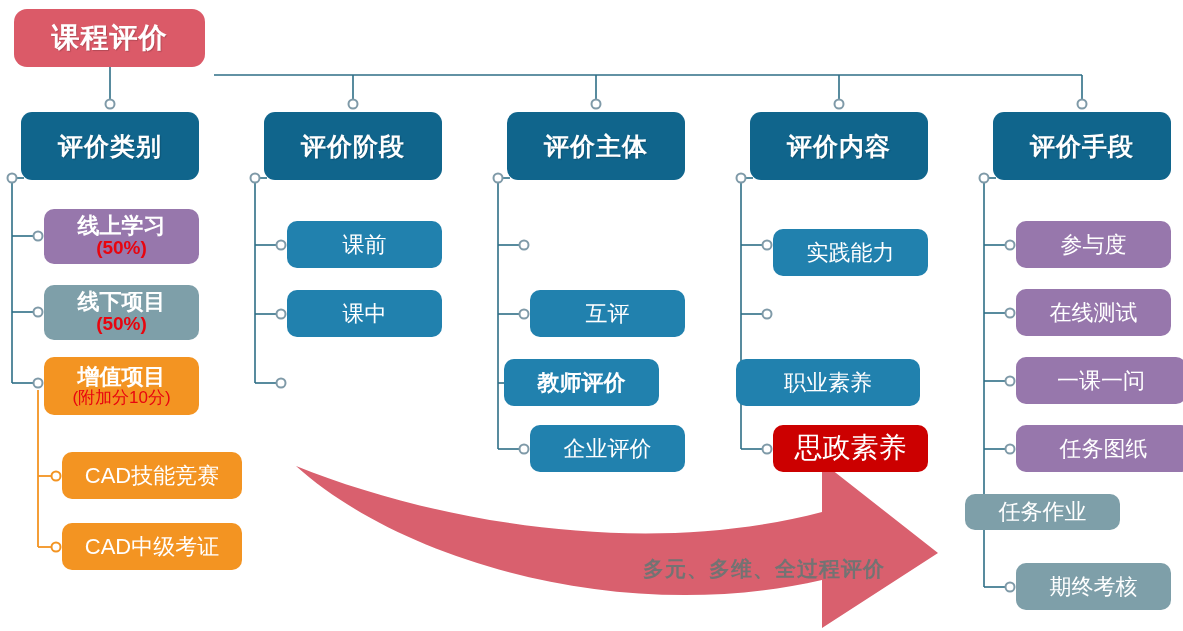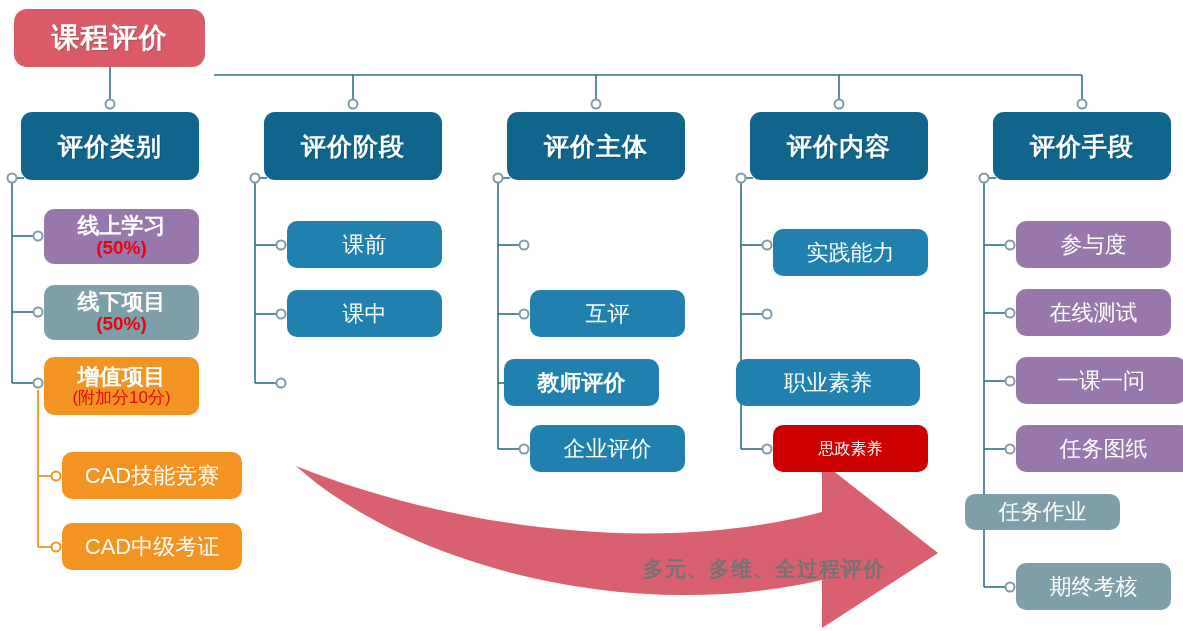--- a/index.html
+++ b/index.html
@@ -48,21 +48,21 @@
     font-size: 25px;
     font-weight: bold;
     letter-spacing: 1px;
     border-radius: 11px;
     text-shadow: 1px 1px 1px rgba(0,0,0,.18);
   }
   .item-blue   { background: #2181ae; font-size: 22px; }
   .item-purple { background: #9777ac; font-size: 22px; }
   .item-gray   { background: #7e9fa9; font-size: 22px; }
   .item-orange { background: #f39422; font-size: 22px; }
-  .item-red    { background: #cc0000; font-size: 16px; }
+  .item-red    { background: #cc0000; font-size: 28px; }
 
   .item-purple.bold, .item-gray.bold, .item-orange.bold {
     font-weight: bold;
   }
   .sub-pct {
     color: #e8050f;
     font-size: 19px;
     font-weight: bold;
     display: block;
   }

